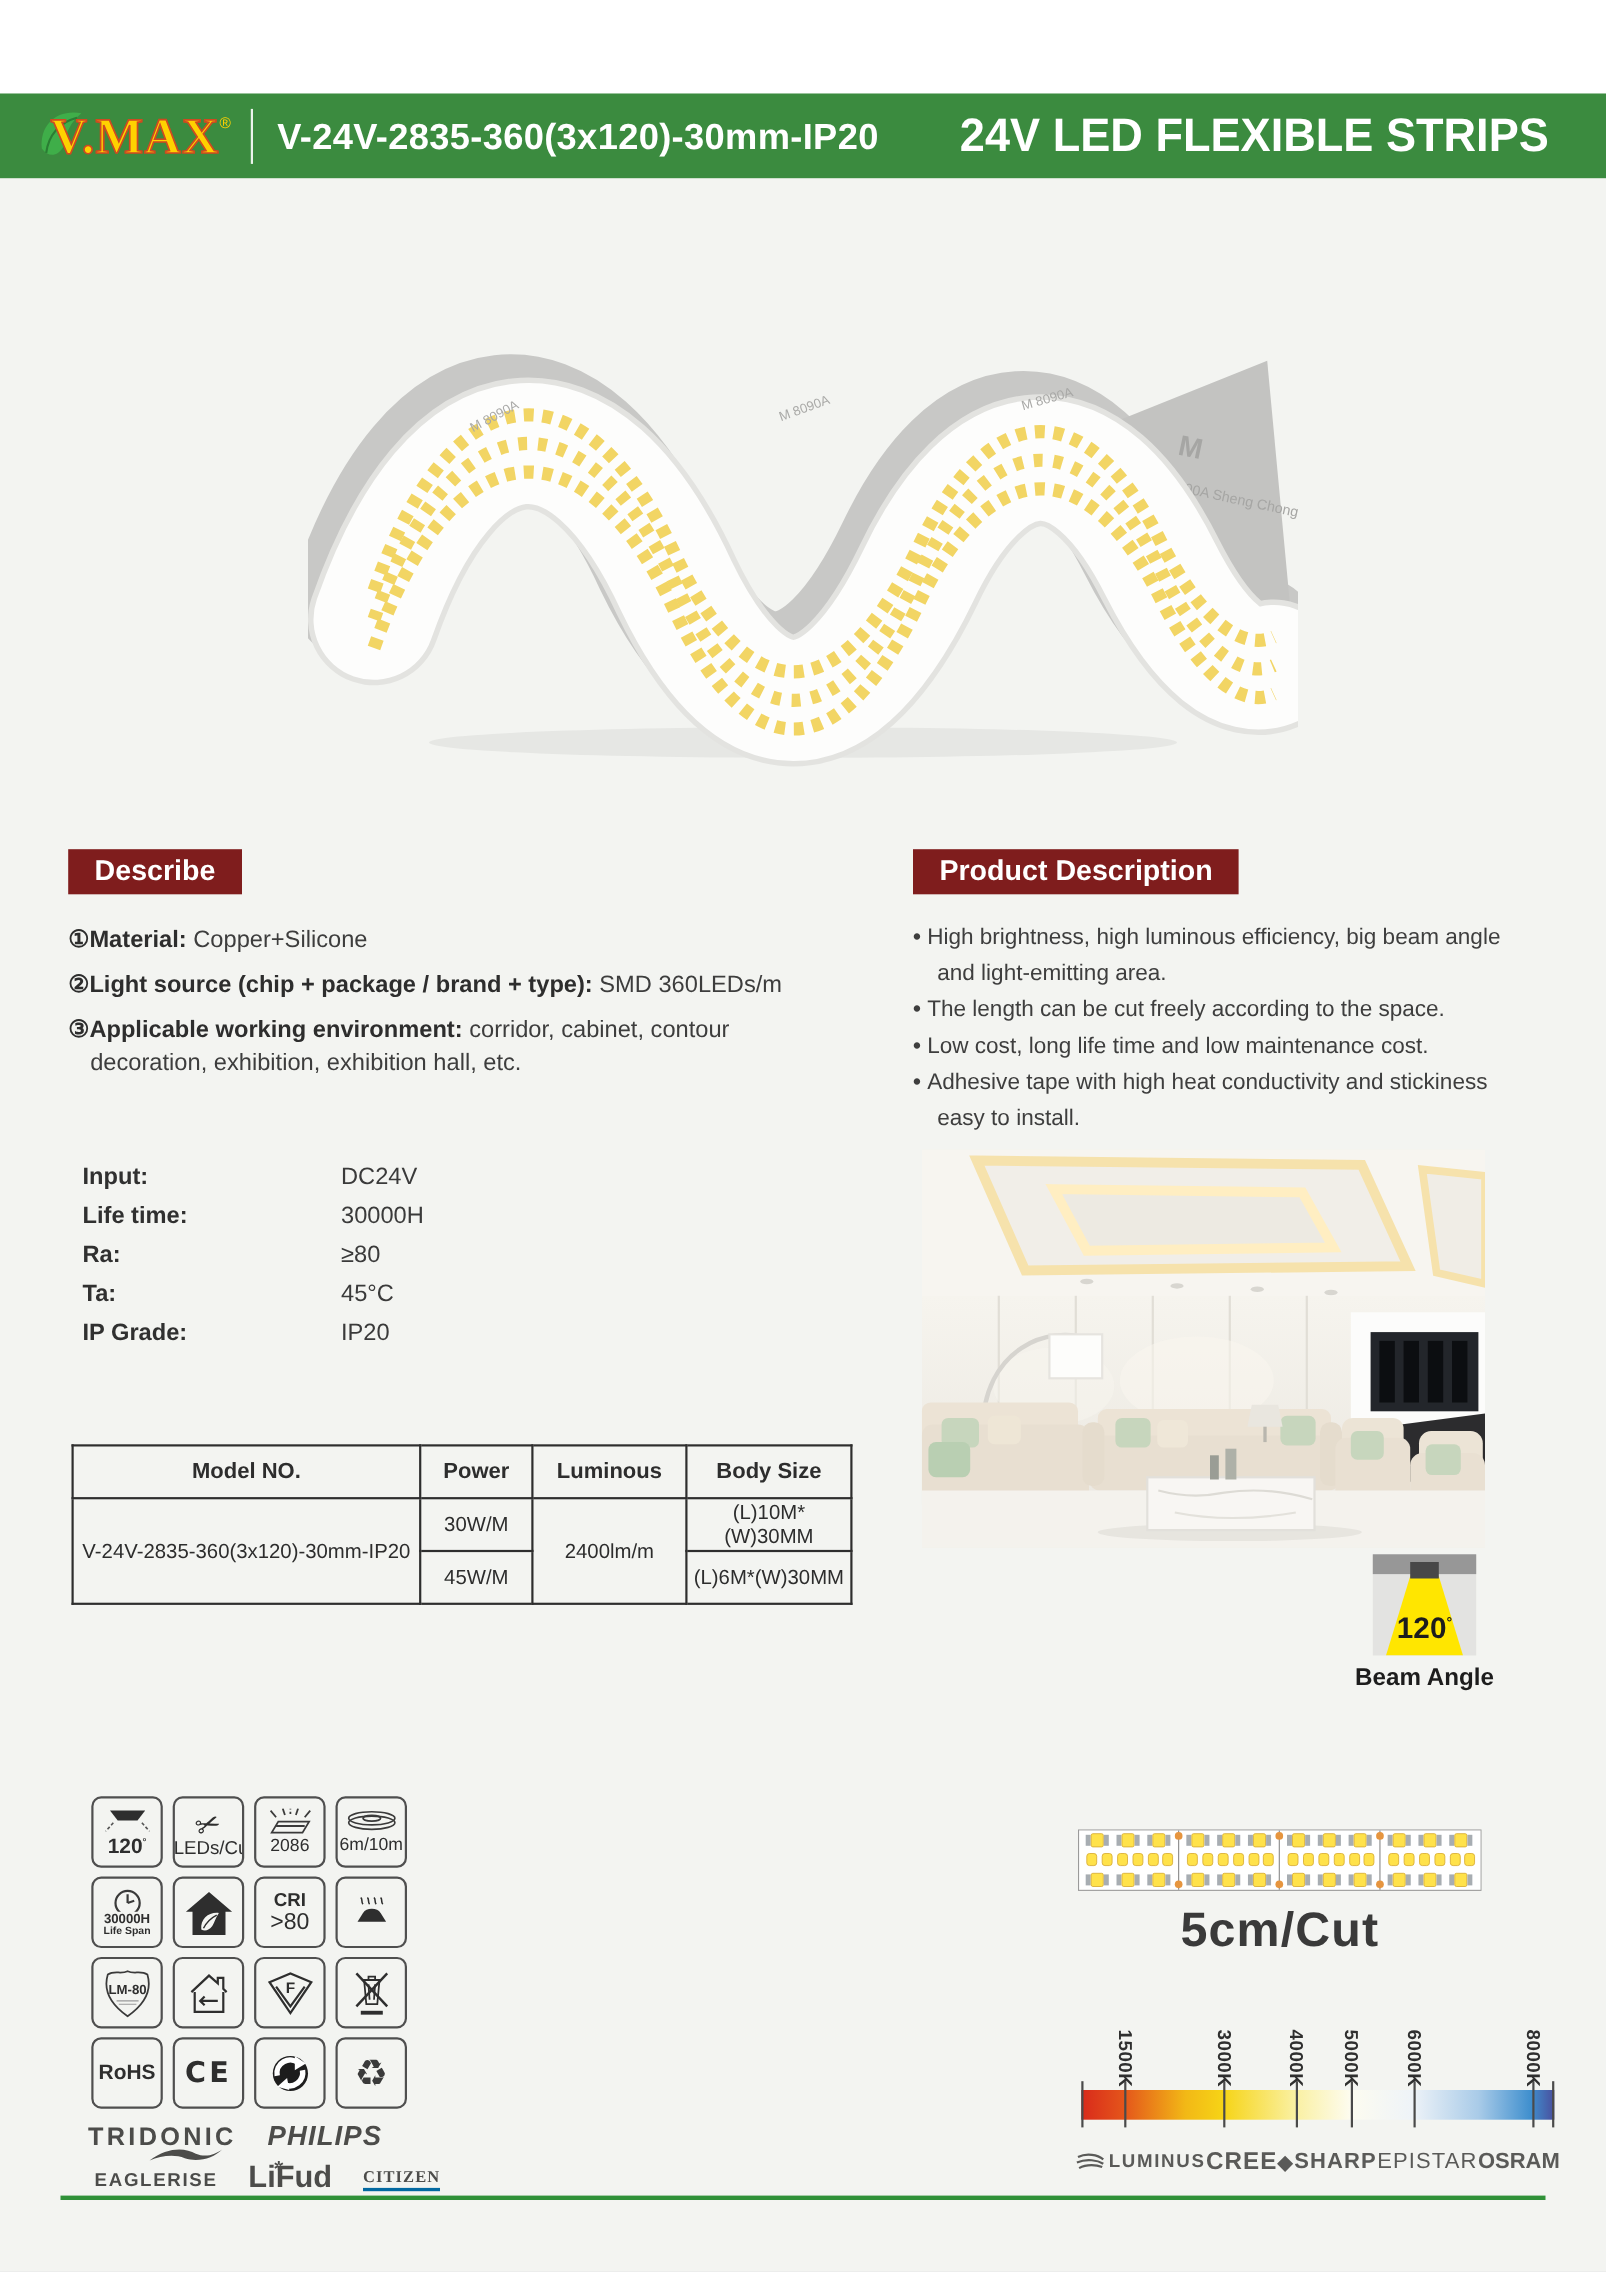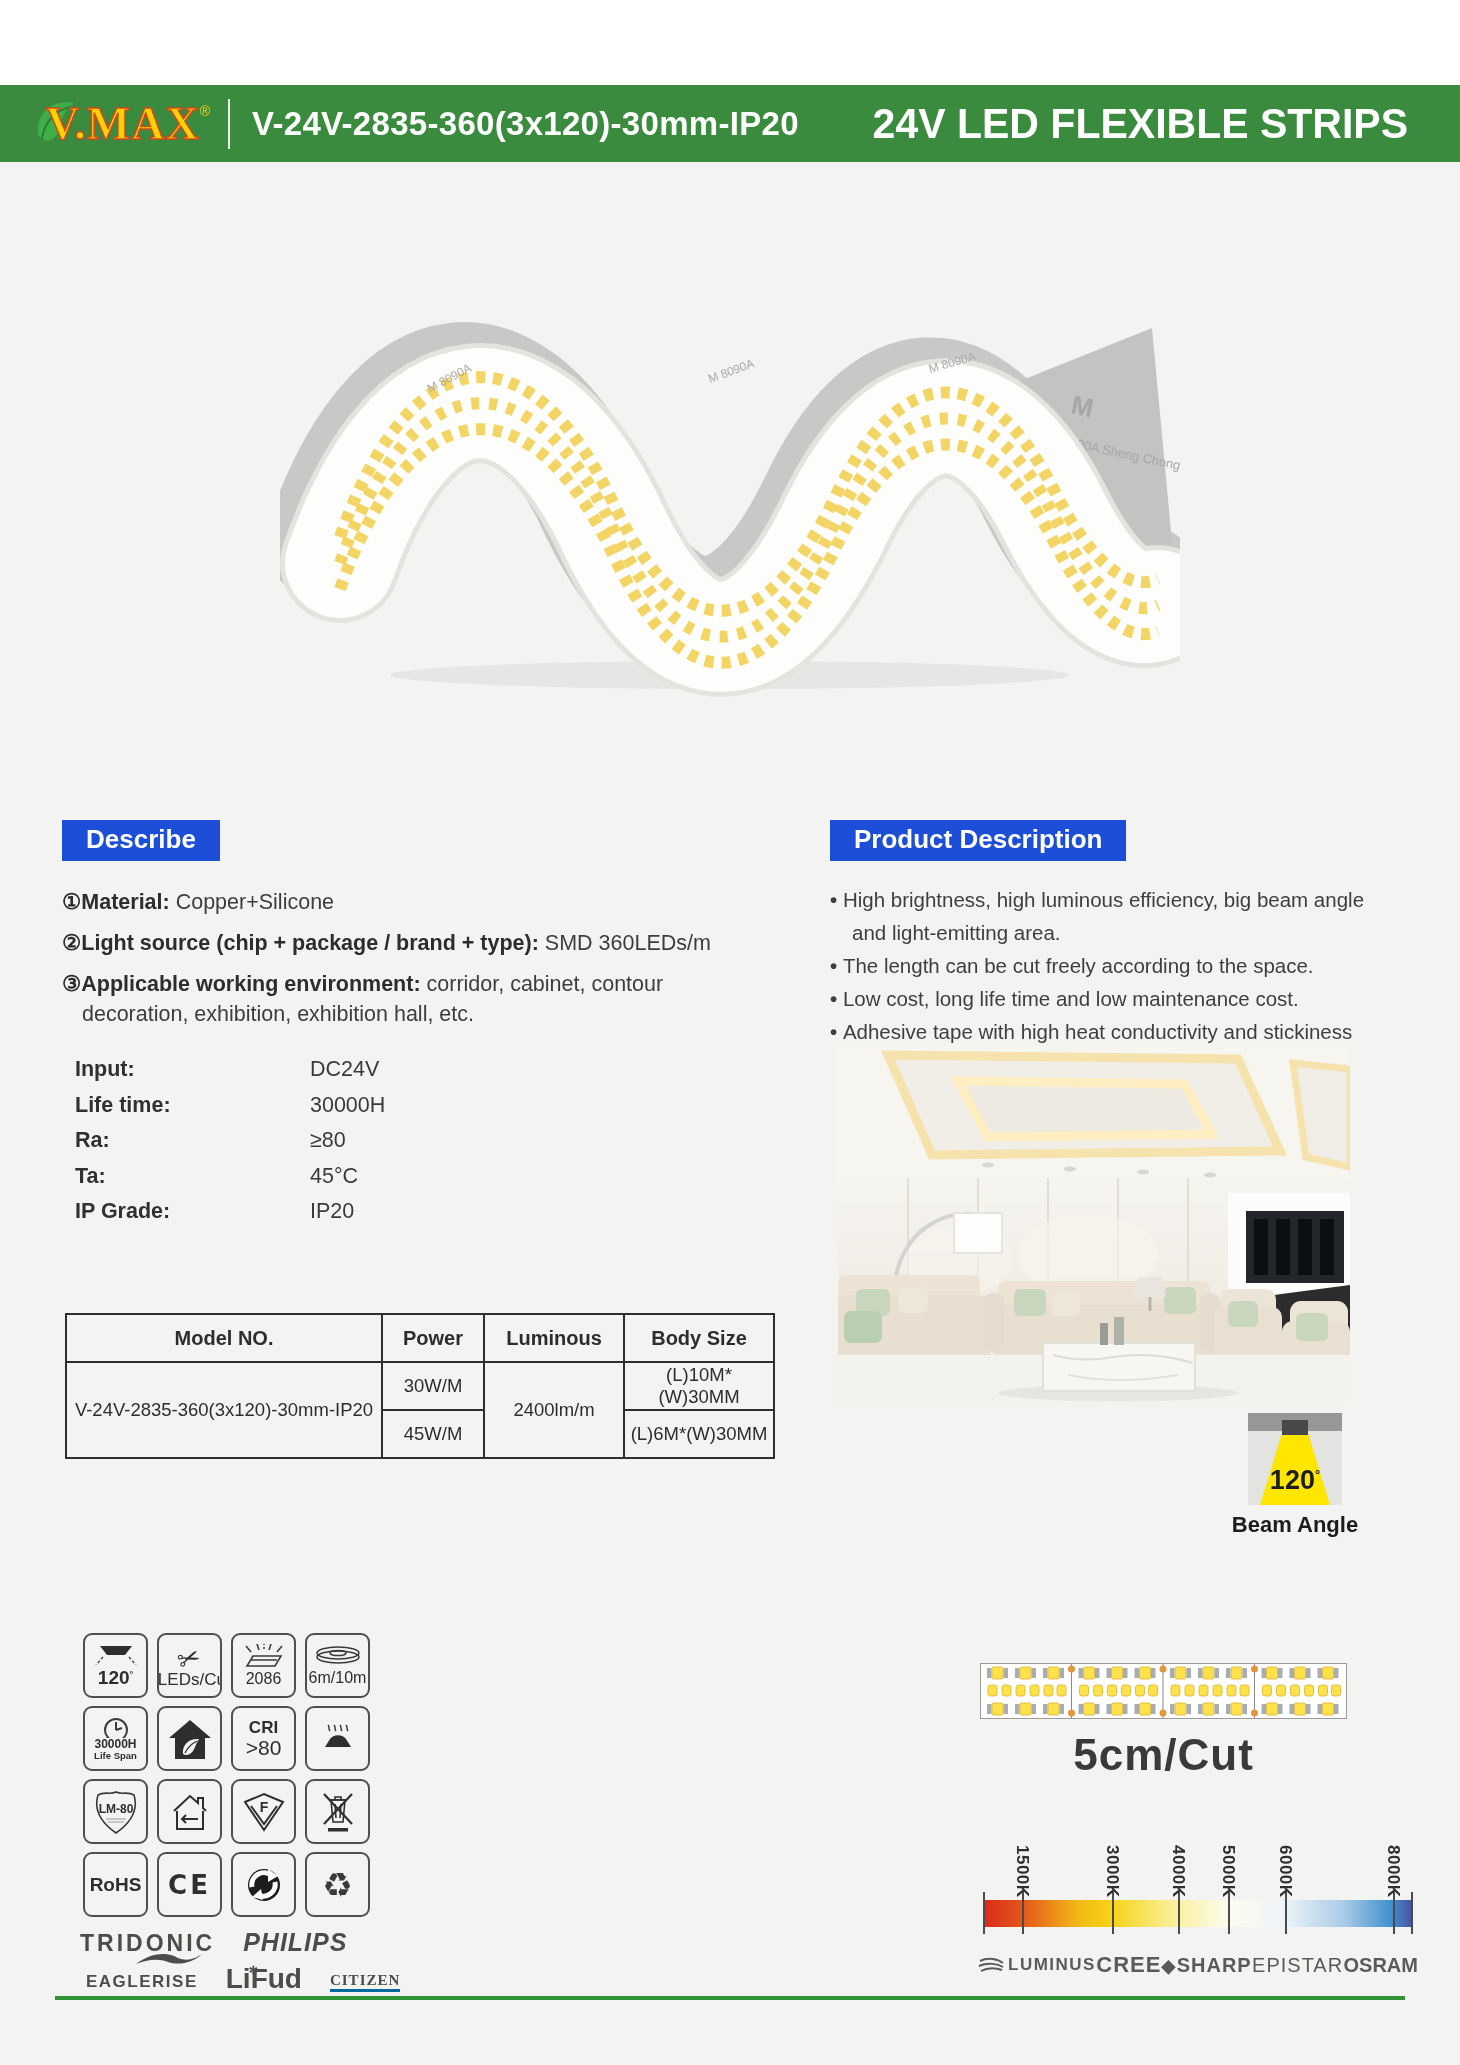--- a/index.html
+++ b/index.html
@@ -15,22 +15,22 @@
              color:#ffd200;letter-spacing:1px;-webkit-text-stroke:1.5px #cf4a20;
              text-shadow:0 0 1px #cf4a20;position:relative;}
   .logo-reg{font-size:14px;color:#ffd200;margin-top:2px;position:relative;}
   .bar-divider{width:2px;height:50px;background:#ffffff;opacity:.9;margin:0 22px 0 18px;}
   .bar-model{color:#ffffff;font-size:33px;font-weight:600;letter-spacing:.3px;white-space:nowrap;}
   .bar-title{margin-left:auto;margin-right:52px;color:#ffffff;font-size:41px;font-weight:800;
              letter-spacing:0;white-space:nowrap;transform:scaleY(1.04);}
   
   .hero{position:absolute;left:280px;top:218px;width:900px;height:490px;}
   
-  .sec-head{display:inline-block;background:#1d4ed8;color:#ffffff;font-size:26px;font-weight:700;
-            padding:5px 24px 8px;line-height:28px;margin-top:48px;}
+  .sec-head{display:inline-block;background:#7f1d1d;color:#ffffff;font-size:26px;font-weight:700;
+            padding:5px 24px 8px;line-height:28px;}
   
   .describe{position:absolute;left:62px;top:772px;width:695px;}
   .d-items{margin-top:26px;font-size:21.5px;color:#3d3d3d;}
   .d-item{padding-left:20px;text-indent:-20px;line-height:30px;margin-bottom:11px;}
   .d-item b{color:#2d2d2d;}
   
   .specs{position:absolute;left:75px;top:1052px;font-size:21.5px;color:#3a3a3a;}
   .spec-row{display:flex;line-height:35.5px;}
   .spec-label{width:235px;font-weight:700;color:#303030;}
   

